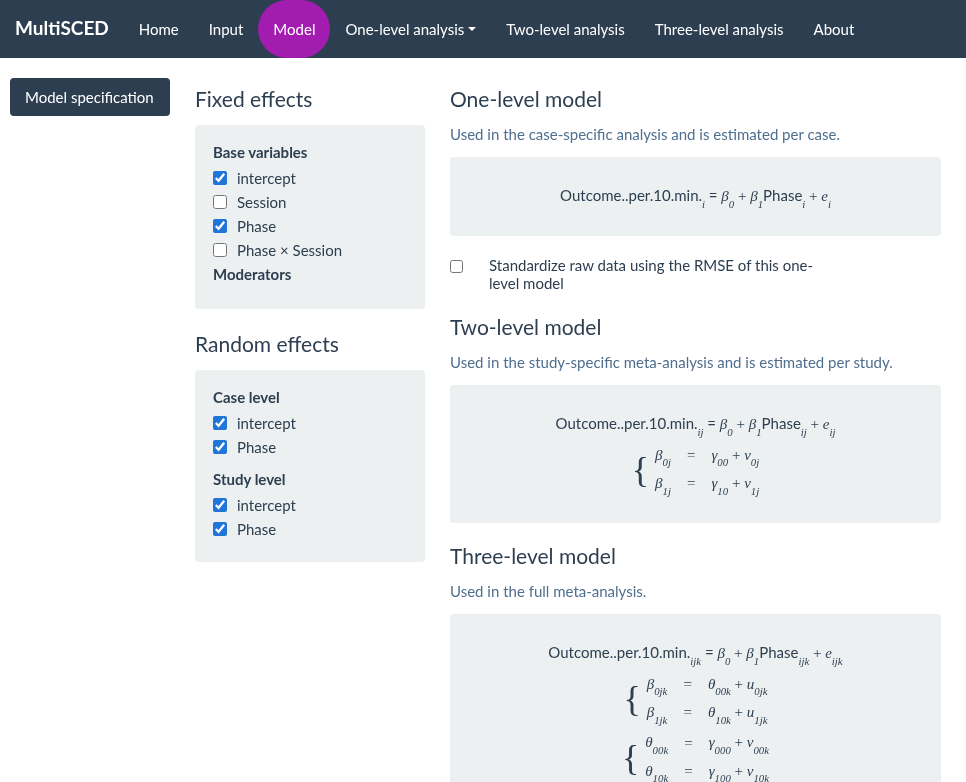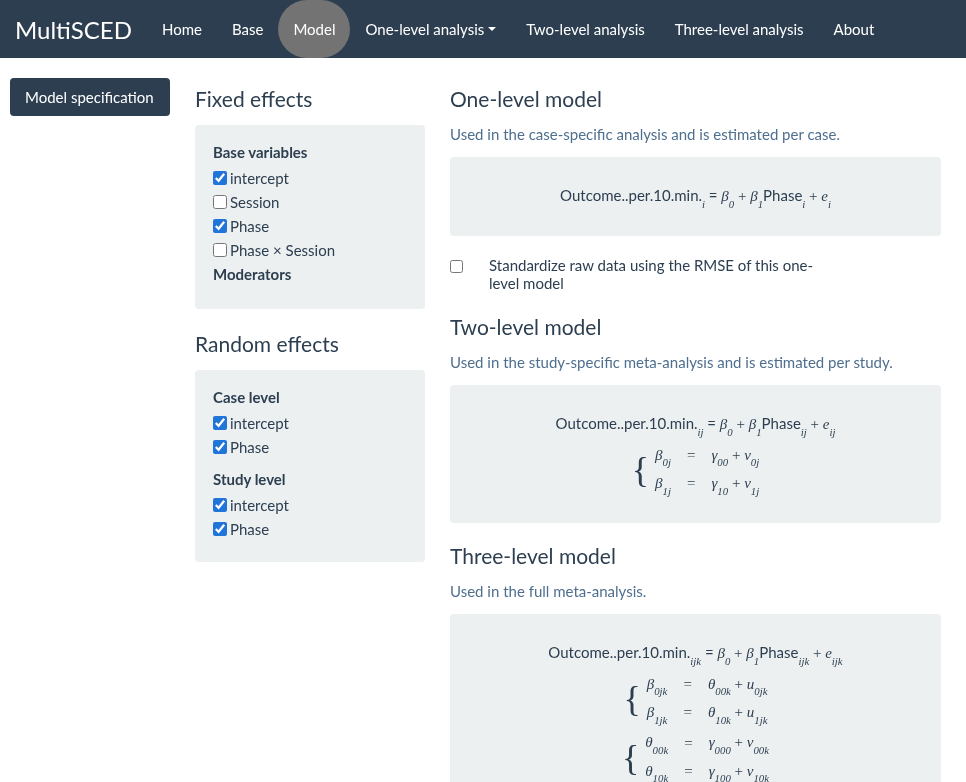--- a/index.html
+++ b/index.html
@@ -12,40 +12,40 @@
   }
   .navbar {
     background: #2c3e50;
     height: 58px;
     display: flex;
     align-items: stretch;
     padding: 0;
   }
   .navbar-brand {
     color: #fff;
-    font-size: 24px;
-    font-weight: 400;
+    font-size: 19px;
+    font-weight: 700;
     padding: 18px 15px;
     line-height: 1;
   }
   .navbar ul {
     list-style: none;
     display: flex;
     align-items: stretch;
   }
   .nav-item {
     color: #fff;
     padding: 19px 15px;
     font-size: 15px;
     cursor: pointer;
     display: flex;
     align-items: center;
   }
   .nav-item.active {
-    background: #737373;
+    background: #a21caf;
     border-radius: 29px;
   }
   .caret {
     display: inline-block;
     margin-left: 4px;
     width: 0; height: 0;
     border-left: 4px solid transparent;
     border-right: 4px solid transparent;
     border-top: 4px solid #fff;
   }
@@ -92,21 +92,21 @@
   }
   .well strong.sub {
     display: block;
     font-weight: 700;
     margin: 0 0 8px;
     font-size: 15px;
   }
   .checkbox-row {
     display: flex;
     align-items: center;
-    gap: 3px;
+    gap: 10px;
     margin: 6px 0;
     font-size: 15px;
     cursor: pointer;
   }
   .checkbox-row input[type=checkbox] {
     width: 14px; height: 14px;
     accent-color: #2174d8;
     cursor: pointer;
   }
   .moderators-label { margin-top: 14px; }
@@ -163,21 +163,21 @@
 </head>
 <body>
 
 <div class="navbar">
   <div class="navbar-brand">MultiSCED</div>
   <ul>
     <li class="nav-item">
         <span>Home</span>
       </li>
     <li class="nav-item">
-        <span>Base</span>
+        <span>Input</span>
       </li>
     <li class="nav-item active">
         <span>Model</span>
       </li>
     <li class="nav-item">
       <span>One-level analysis</span>
       <span class="caret"></span>
     </li>
     <li class="nav-item">
         <span>Two-level analysis</span>

